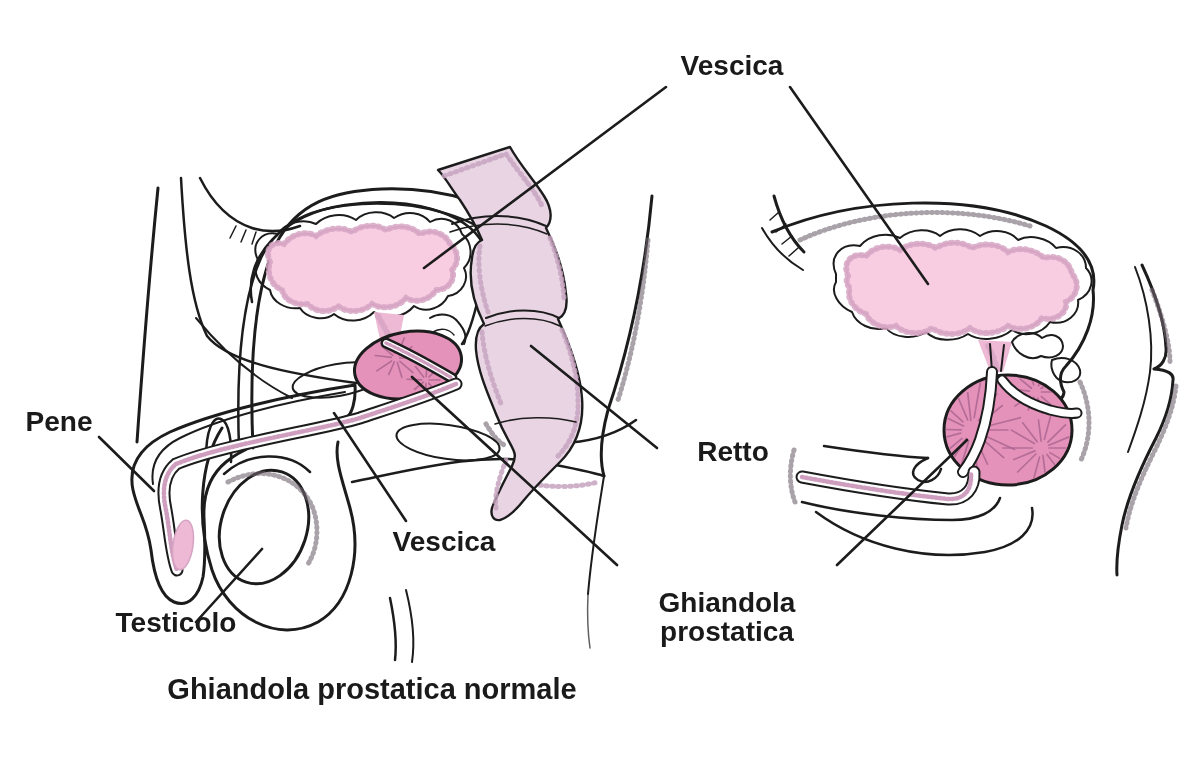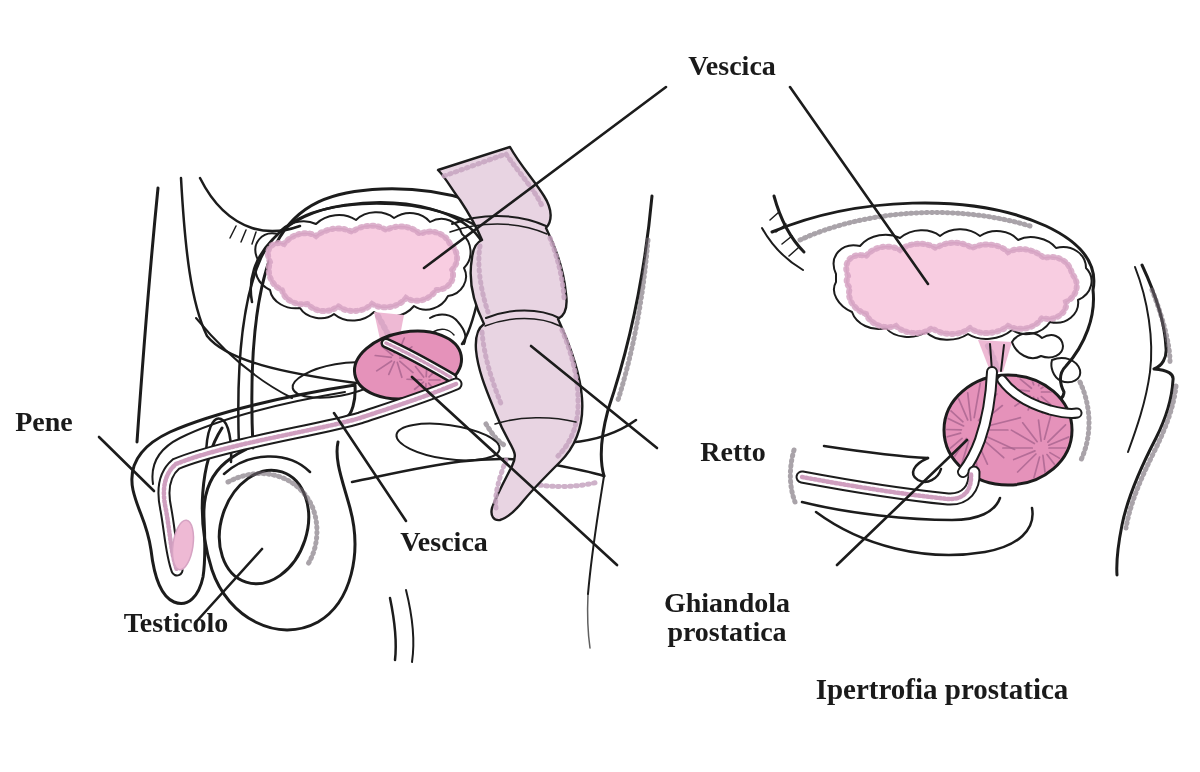--- a/index.html
+++ b/index.html
@@ -1,17 +1,17 @@
 <!DOCTYPE html>
 <html style="--c-background: #ffffff; --c-outline: #1c1c1c; --c-text: #1a1a1a; --c-bladder_fill: #f8cde1; --c-bladder_stipple: #d6a3c3; --c-rectum_fill: #e8d4e2; --c-rectum_stipple: #c5a3bf; --c-prostate_fill: #e592ba; --c-prostate_striation: #a8648f; --c-urethra_core: #cf9ebf; --c-neck_fill: #eeb9d4;"><head>
 <meta charset="utf-8">
 <style>
   html,body{margin:0;padding:0;background:#fff;}
   #stage{position:relative;width:1200px;height:772px;background:var(--c-background,#fff);
-         font-family:Liberation Serif, serif;overflow:hidden;}
+         font-family:Liberation Sans, sans-serif;overflow:hidden;}
   #art{position:absolute;left:0;top:0;}
   .lbl{position:absolute;transform:translate(-50%,-50%);color:var(--c-text,#1a1a1a);
        font-weight:700;font-size:28px;line-height:1.05;white-space:nowrap;text-align:center;}
   .lbl.wrap{white-space:normal;width:176px;margin-top:28px;}
   .caption{position:absolute;transform:translate(-50%,-50%);color:var(--c-text,#1a1a1a);
        font-weight:700;font-size:29px;white-space:nowrap;text-align:center;}
   
   .ol{stroke:var(--c-outline);fill:none;stroke-linecap:round;stroke-linejoin:round;}
   .w3{stroke-width:3;} .w25{stroke-width:2.5;} .w2{stroke-width:2;} .w15{stroke-width:1.5;}
   .bladder{fill:var(--c-bladder_fill);stroke:var(--c-bladder_stipple);stroke-width:1.5;}
@@ -256,21 +256,21 @@
     <clipPath id="clipProstL">
           <ellipse cx="408" cy="366" rx="51" ry="31" transform="rotate(-10 408 365)"></ellipse>
         </clipPath>
     <clipPath id="clipProstR">
           <ellipse cx="1008" cy="430" rx="62" ry="53"></ellipse>
         </clipPath>
   </defs>
 </svg>
 
 <div class="lbl" style="left:732px;top:66px">Vescica</div>
-<div class="lbl" style="left:44px;top:422px">Pene</div>
+<div class="lbl" style="left:59px;top:422px">Pene</div>
 <div class="lbl" style="left:733px;top:452px">Retto</div>
 <div class="lbl" style="left:444px;top:542px">Vescica</div>
 <div class="lbl" style="left:176px;top:623px">Testicolo</div>
 <div class="lbl wrap" style="left:727px;top:589px">Ghiandola prostatica</div>
 
-<div class="caption" style="left:942px;top:689px">Ipertrofia prostatica</div>
+<div class="caption" style="left:372px;top:689px">Ghiandola prostatica normale</div>
 
 </div>
 
 </body></html>

